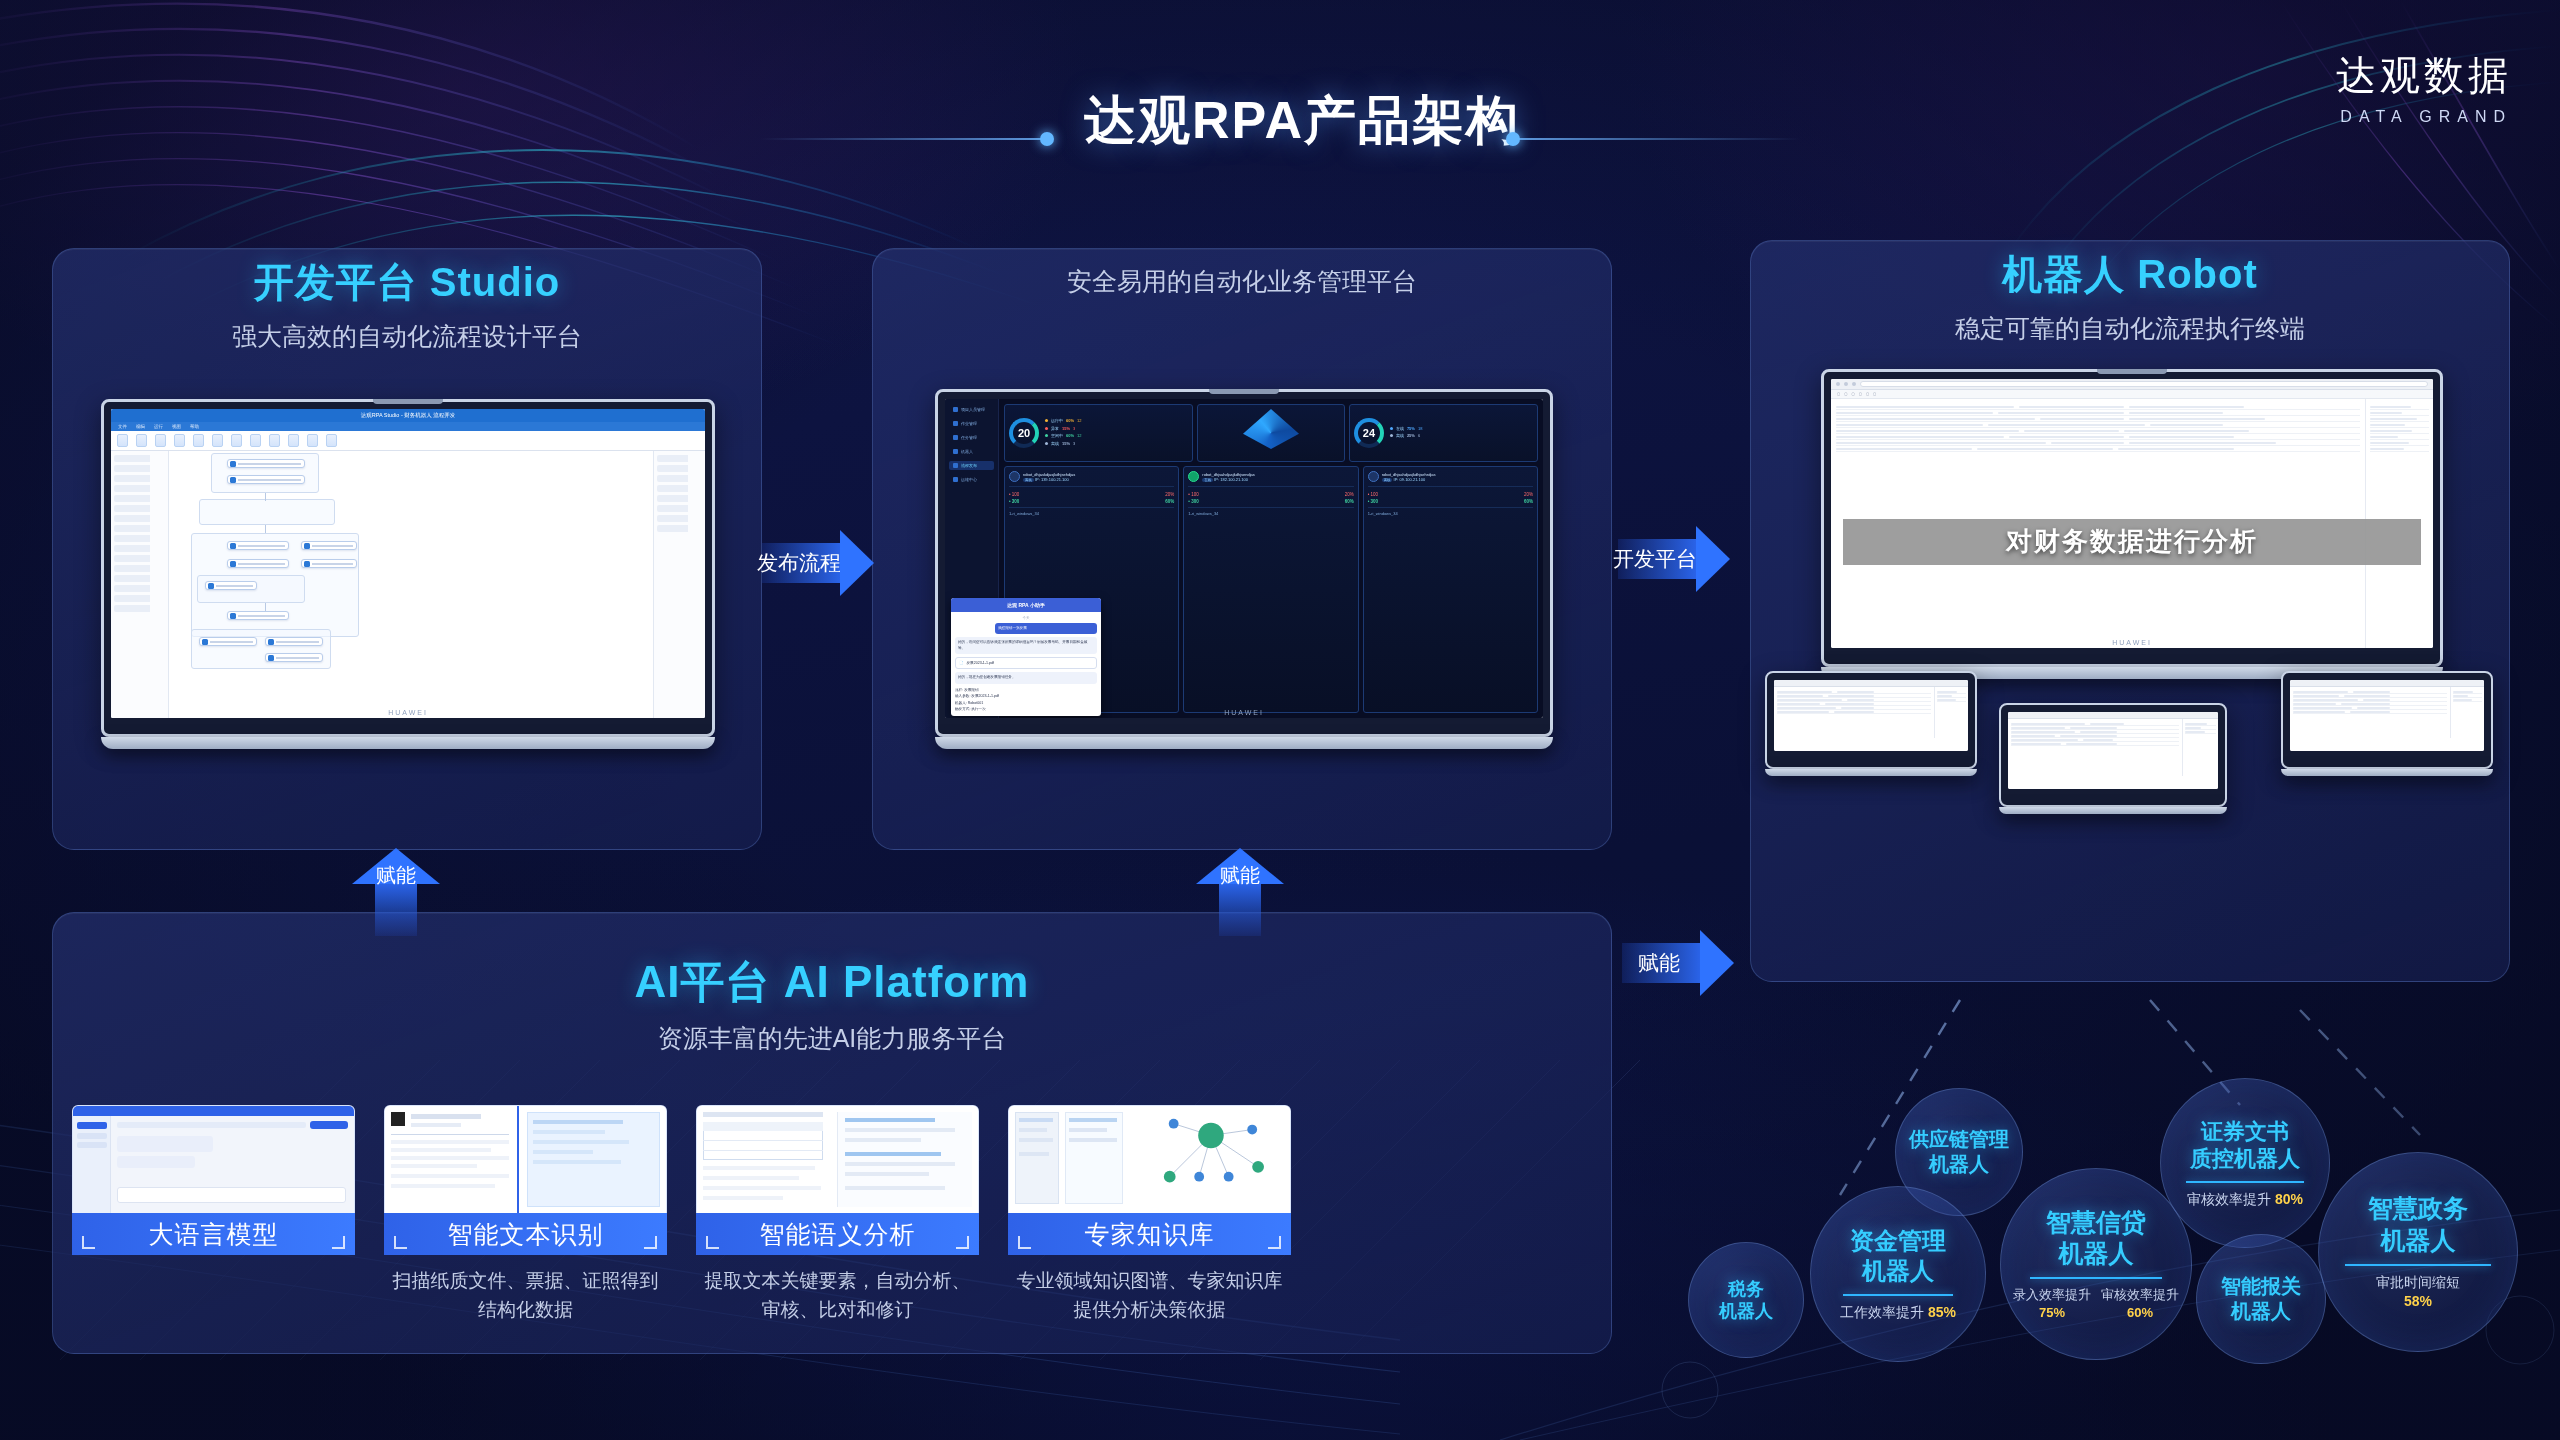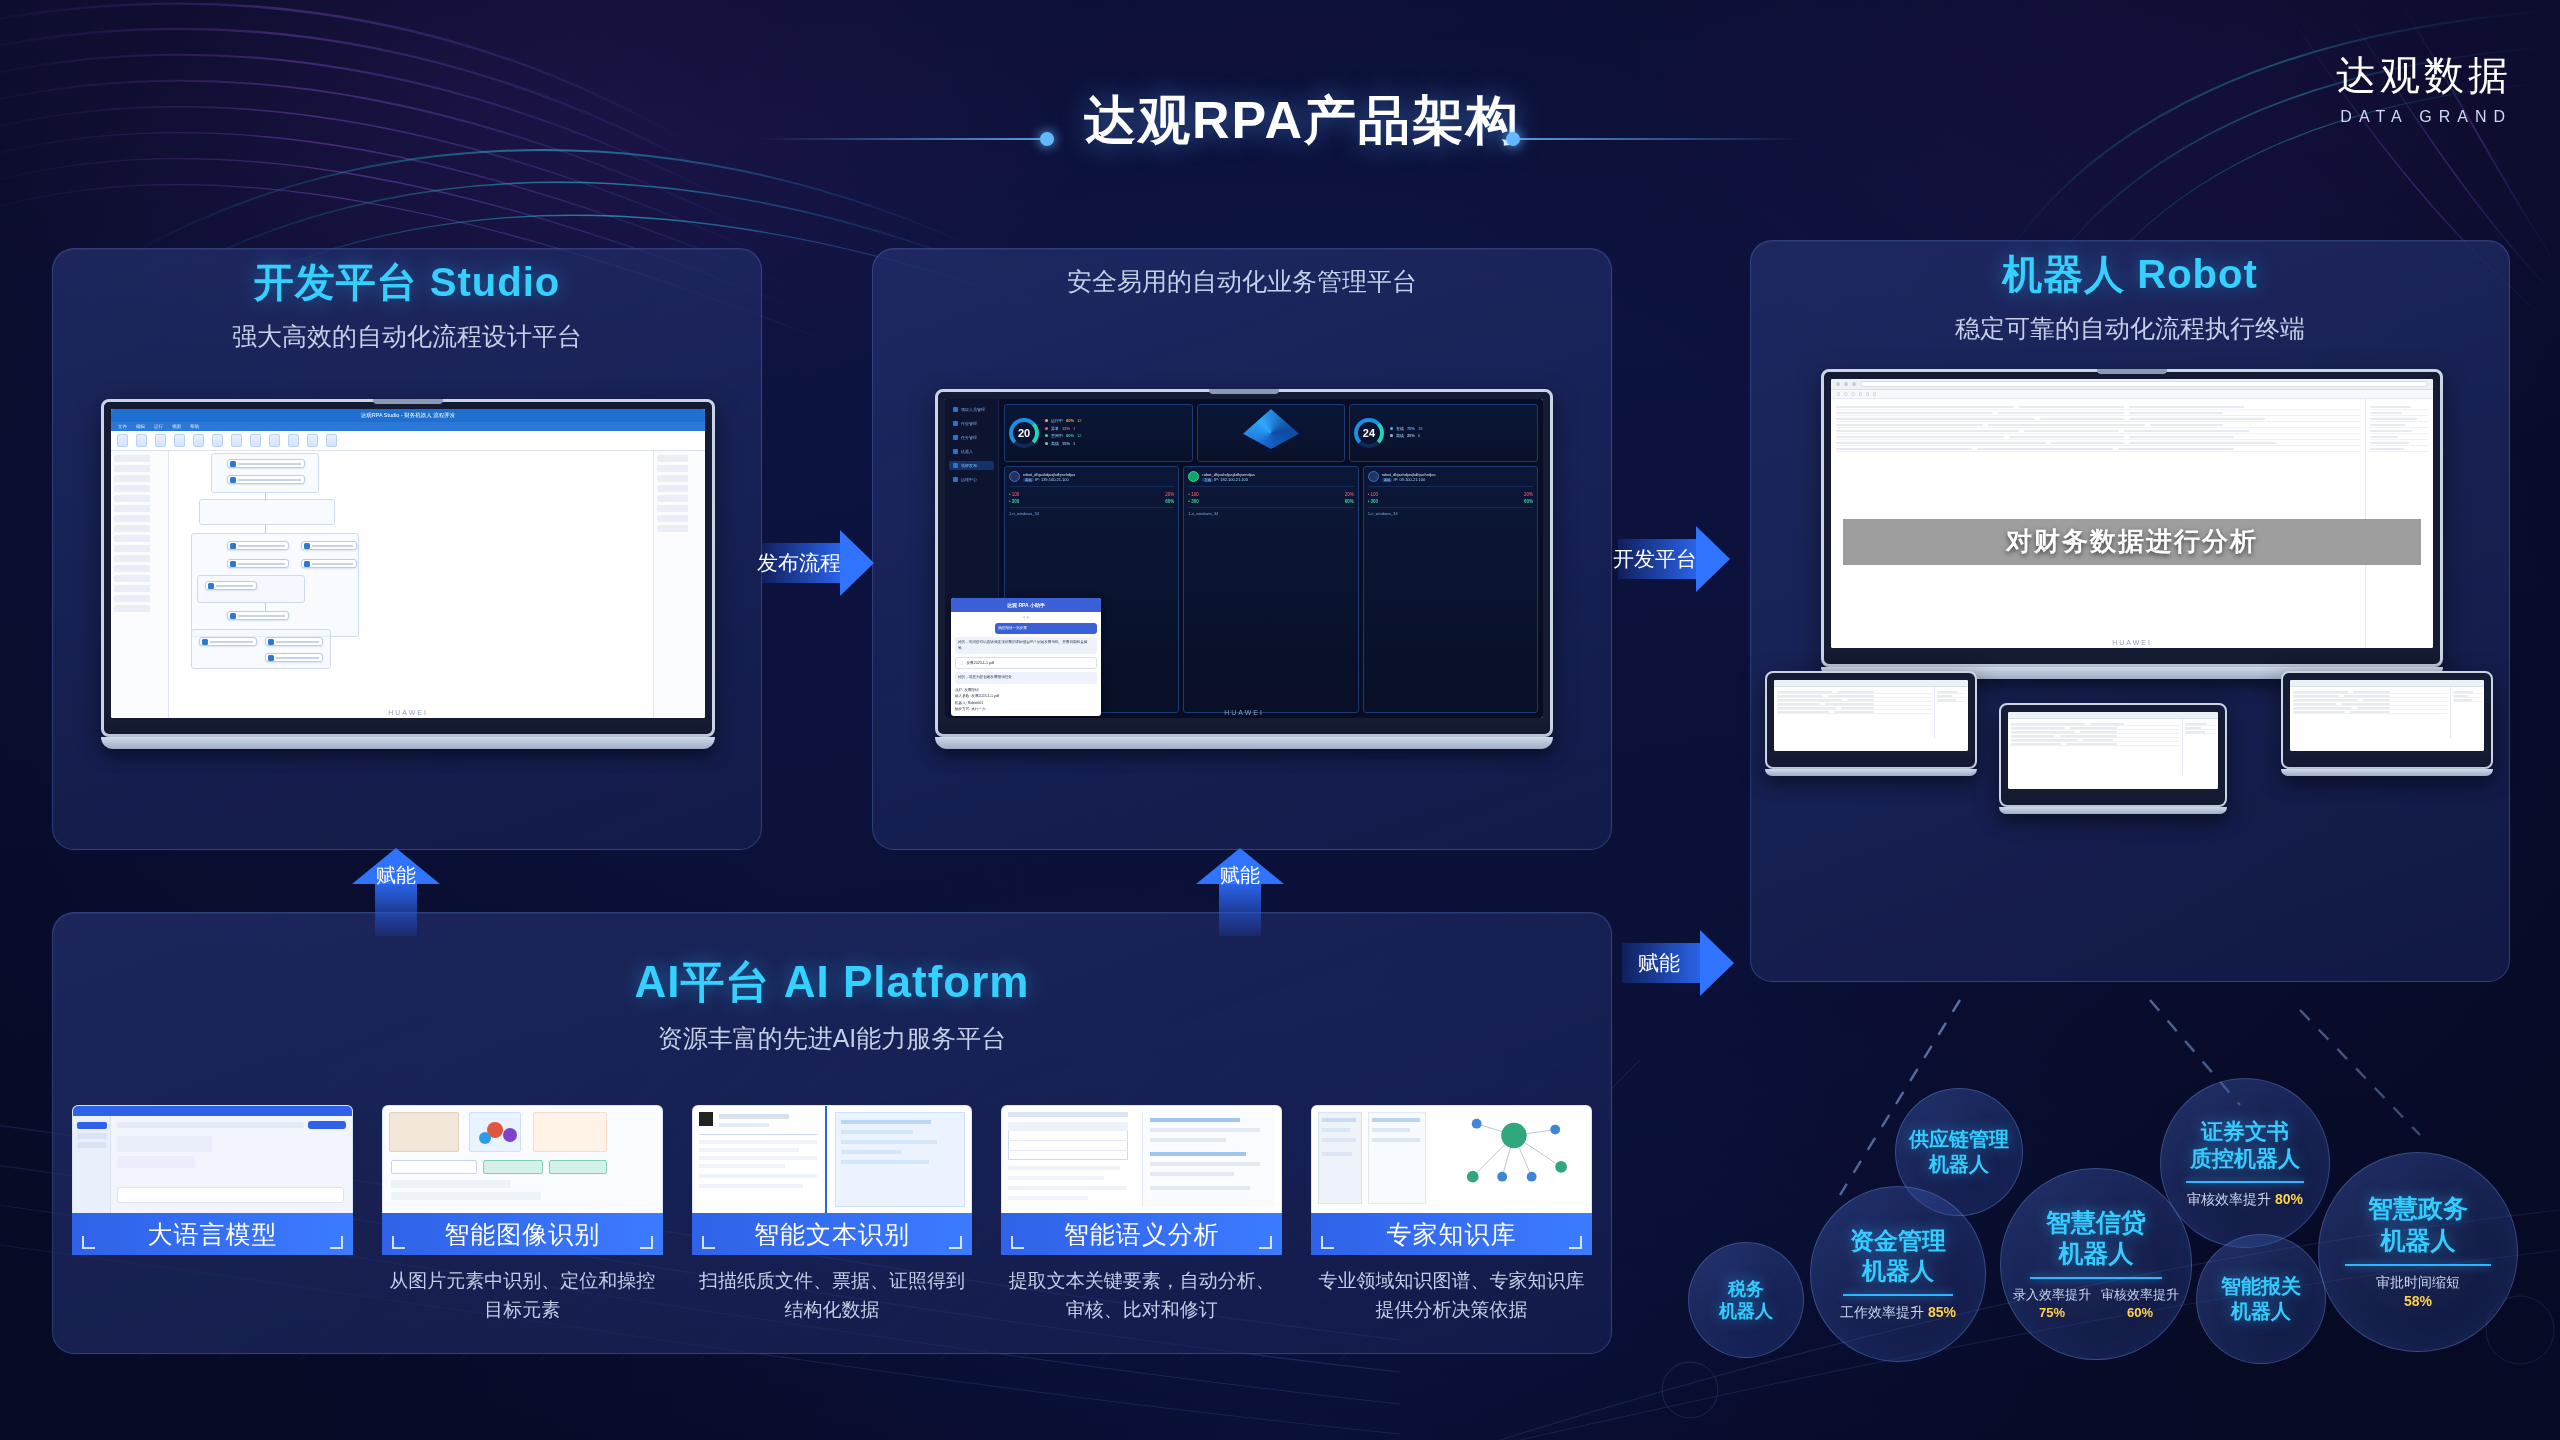--- a/index.html
+++ b/index.html
@@ -892,39 +892,20 @@
           <div style="position:absolute;left:44px;top:16px;right:48px;height:6px;background:#e4ebf8;border-radius:2px;"></div>
           <div style="position:absolute;right:6px;top:15px;width:38px;height:8px;background:#2f62e8;border-radius:3px;"></div>
           <div style="position:absolute;left:44px;top:30px;width:96px;height:16px;background:#e9eefa;border-radius:3px;"></div>
           <div style="position:absolute;left:44px;top:50px;width:78px;height:12px;background:#e9eefa;border-radius:3px;"></div>
           <div style="position:absolute;left:44px;bottom:10px;right:8px;height:16px;background:#fff;border:1px solid #dde4f1;border-radius:3px;"></div>
         </div>
       </div>
       <div class="ai-label">大语言模型</div>
     </div>
 
-    <div class="ai-card">
-      <div class="ai-thumb">
-        <div class="th" style="background:#fafcff;">
-          <div style="position:absolute;left:6px;top:6px;width:70px;height:40px;background:#f2e6d8;border:1px solid #e1d2bf;border-radius:2px;"></div>
-          <div style="position:absolute;left:86px;top:6px;width:52px;height:40px;background:#e9f2ff;border:1px solid #cfe0f7;border-radius:2px;"></div>
-          <div style="position:absolute;left:150px;top:6px;width:74px;height:40px;background:#fff3e8;border:1px solid #f1ddc9;border-radius:2px;"></div>
-          <div style="position:absolute;left:104px;top:16px;width:16px;height:16px;border-radius:50%;background:#e0573e;"></div>
-          <div style="position:absolute;left:120px;top:22px;width:14px;height:14px;border-radius:50%;background:#7d44c9;"></div>
-          <div style="position:absolute;left:96px;top:26px;width:12px;height:12px;border-radius:50%;background:#2f9be8;"></div>
-          <div style="position:absolute;left:8px;top:54px;width:86px;height:14px;background:#fff;border:1px solid #c7d4ea;border-radius:2px;"></div>
-          <div style="position:absolute;left:100px;top:54px;width:60px;height:14px;background:#d4f0e8;border:1px solid #7ed0bb;border-radius:2px;"></div>
-          <div style="position:absolute;left:166px;top:54px;width:58px;height:14px;background:#d4f0e8;border:1px solid #7ed0bb;border-radius:2px;"></div>
-          <div style="position:absolute;left:8px;top:74px;width:120px;height:8px;background:#eef2f9;"></div>
-          <div style="position:absolute;left:8px;top:86px;width:150px;height:8px;background:#eef2f9;"></div>
-        </div>
-      </div>
-      <div class="ai-label">智能图像识别</div>
-      <div class="ai-desc">从图片元素中识别、定位和操控目标元素</div>
-    </div>
 
     <div class="ai-card">
       <div class="ai-thumb">
         <div class="th" style="background:#fff;">
           <div style="position:absolute;left:6px;top:6px;width:14px;height:14px;background:#222;"></div>
           <div style="position:absolute;left:26px;top:8px;width:70px;height:5px;background:#d9e1ef;"></div>
           <div style="position:absolute;left:26px;top:17px;width:50px;height:4px;background:#e6ecf6;"></div>
           <div style="position:absolute;left:6px;top:28px;width:118px;height:1px;background:#cdd8ea;"></div>
           <div style="position:absolute;left:6px;top:34px;width:118px;height:4px;background:#eef2f9;"></div>
           <div style="position:absolute;left:6px;top:42px;width:100px;height:4px;background:#eef2f9;"></div>

